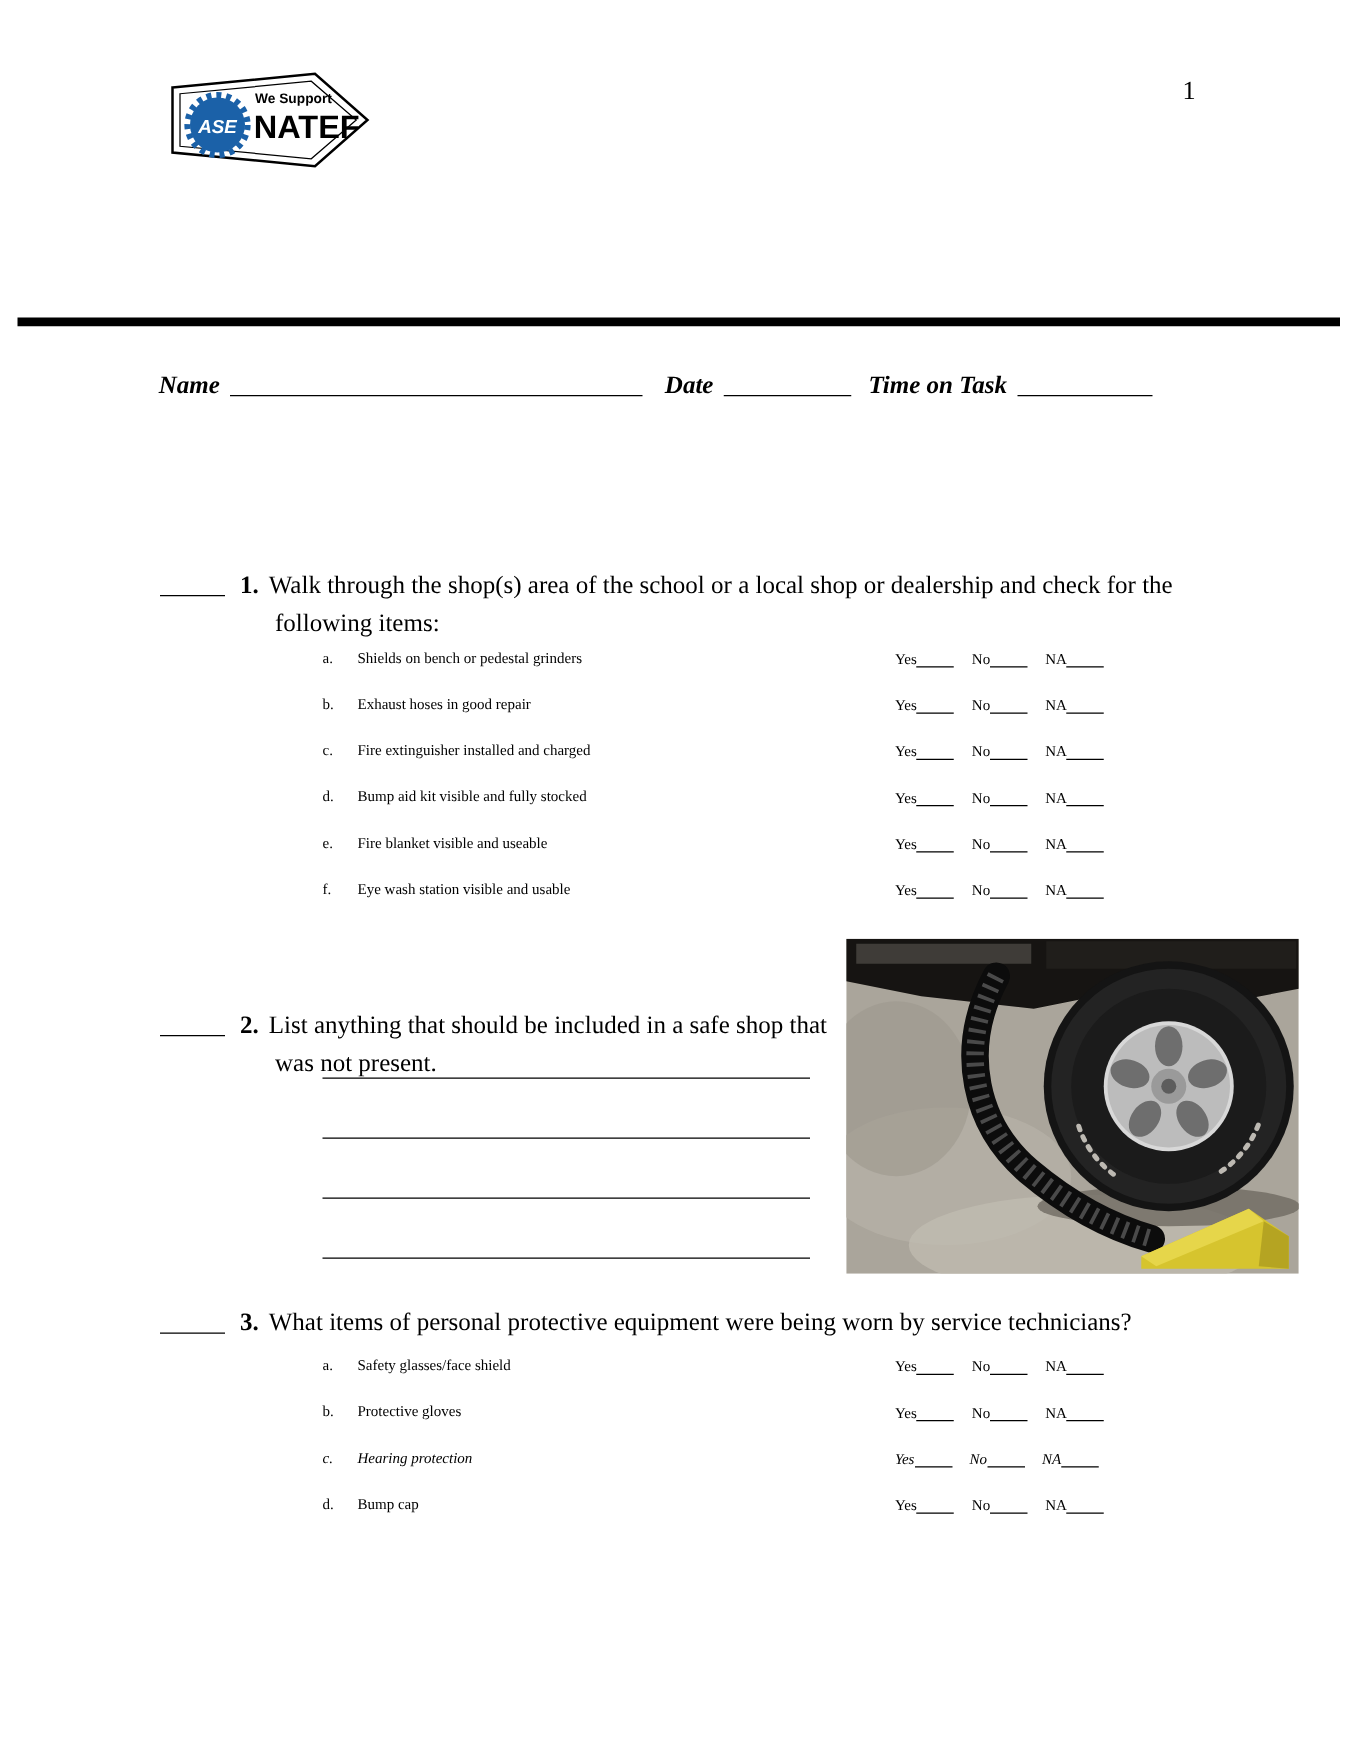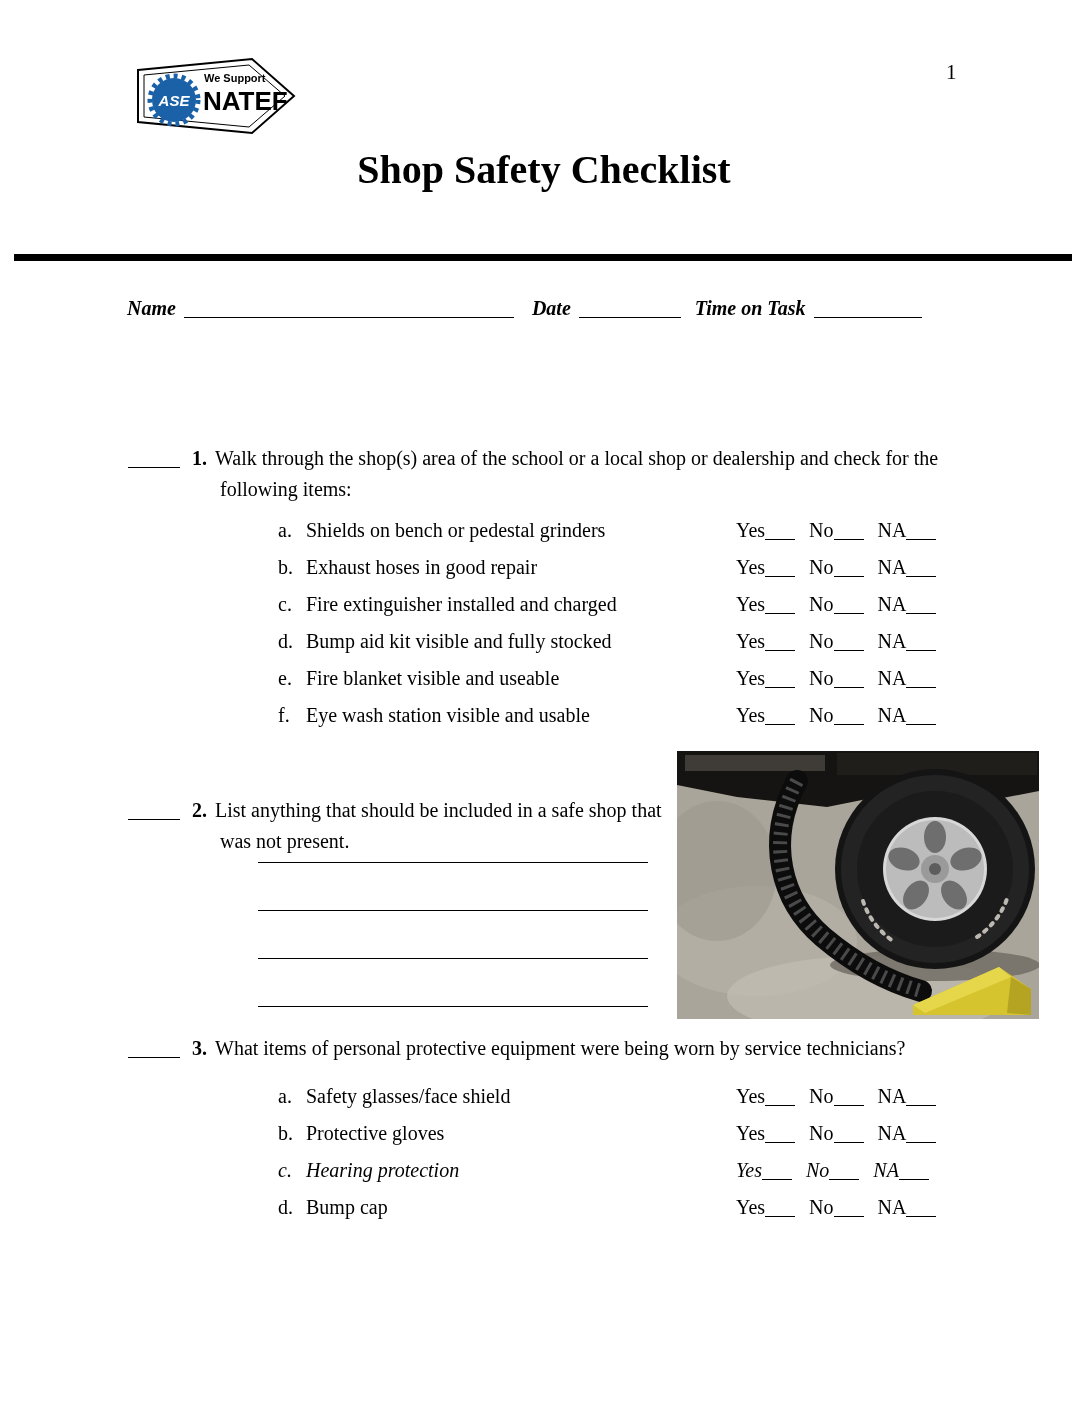--- a/index.html
+++ b/index.html
@@ -20,28 +20,28 @@
   .row2 { top:344px; }
   .flabel { font-weight:bold; }
   .blank { display:inline-block; border-bottom:1.6px solid #000; height:14px; vertical-align:-3px; }
   .b-name { width:330px; margin-left:8px; margin-right:18px; }
   .b-date { width:102px; margin-left:8px; margin-right:14px; }
   .b-time { width:108px; margin-left:8px; }
   .b-make { width:188px; margin-left:8px; margin-right:22px; }
   .b-vin  { width:160px; margin-left:8px; margin-right:24px; }
   .evalnum { font-weight:bold; margin-left:18px; }
 
-  .qhead { position:absolute; left:128px; font-size:20px; padding-left:92px; text-indent:-92px; line-height:1.55; }
+  .qhead { position:absolute; left:128px; font-size:20px; padding-left:92px; text-indent:-92px; line-height:1.55;margin-top:10px; }
   .q1 { top:443px; width:740px; }
   .q2 { top:795px; width:448px; }
   .q3 { top:1033px; width:870px; }
   .qblank { width:52px; margin-right:12px; text-indent:0; }
   .qnum { font-weight:bold; margin-right:8px; }
 
-  .citem { position:absolute; left:258px; width:660px; height:30px; font-size:20px; white-space:nowrap;margin-left:20px; }
+  .citem { position:absolute; left:258px; width:660px; height:30px; font-size:12px; white-space:nowrap; }
   .ltr { display:inline-block; width:28px; }
   .yna { position:absolute; left:458px; top:0; white-space:nowrap; }
   .ynab { width:30px; margin-right:14px; }
   .ynab.last { margin-right:0; }
   .i1a{top:519px;} .i1b{top:556px;} .i1c{top:593px;font-family:Liberation Serif, serif;} .i1d{top:630px;} .i1e{top:667px;} .i1f{top:704px;}
   .i3a{top:1085px;} .i3b{top:1122px;} .i3c{top:1159px;font-style:italic;} .i3d{top:1196px;}
 
   .ansline { position:absolute; left:258px; width:390px; height:0; border-bottom:1.3px solid #000; }
   .l1{top:862px;} .l2{top:910px;} .l3{top:958px;} .l4{top:1006px;}
 
@@ -59,21 +59,20 @@
       <polygon points="8,16 122,5 164,42 122,79 8,68" fill="#ffffff" stroke="#000" stroke-width="2"></polygon>
       <polygon points="14,21 119,11 155,42 119,73 14,63" fill="none" stroke="#000" stroke-width="1"></polygon>
       <circle cx="44" cy="46" r="24" fill="none" stroke="#1b61a8" stroke-width="5" stroke-dasharray="4 4"></circle>
       <circle cx="44" cy="46" r="22" fill="#1b61a8"></circle>
       <text x="44" y="52" font-size="15" font-style="italic" font-weight="bold" fill="#ffffff" text-anchor="middle" font-family="Liberation Sans, sans-serif">ASE</text>
       <text x="74" y="28" font-size="11" font-weight="bold" fill="#000" font-family="Liberation Sans, sans-serif">We Support</text>
       <text x="73" y="56" font-size="26" font-weight="bold" fill="#000" font-family="Liberation Sans, sans-serif">NATEF</text>
     </svg>
   </div>
 
-  <div class="title">Shop Safety Checklist</div>
 
 
   <div class="rule"></div>
 
   <div class="formrow row1">
     <span class="flabel">Name</span><span class="blank b-name"></span><span class="flabel">Date</span><span class="blank b-date"></span><span class="flabel">Time on Task</span><span class="blank b-time"></span>
   </div>
 
 
   <div class="qhead q1">

